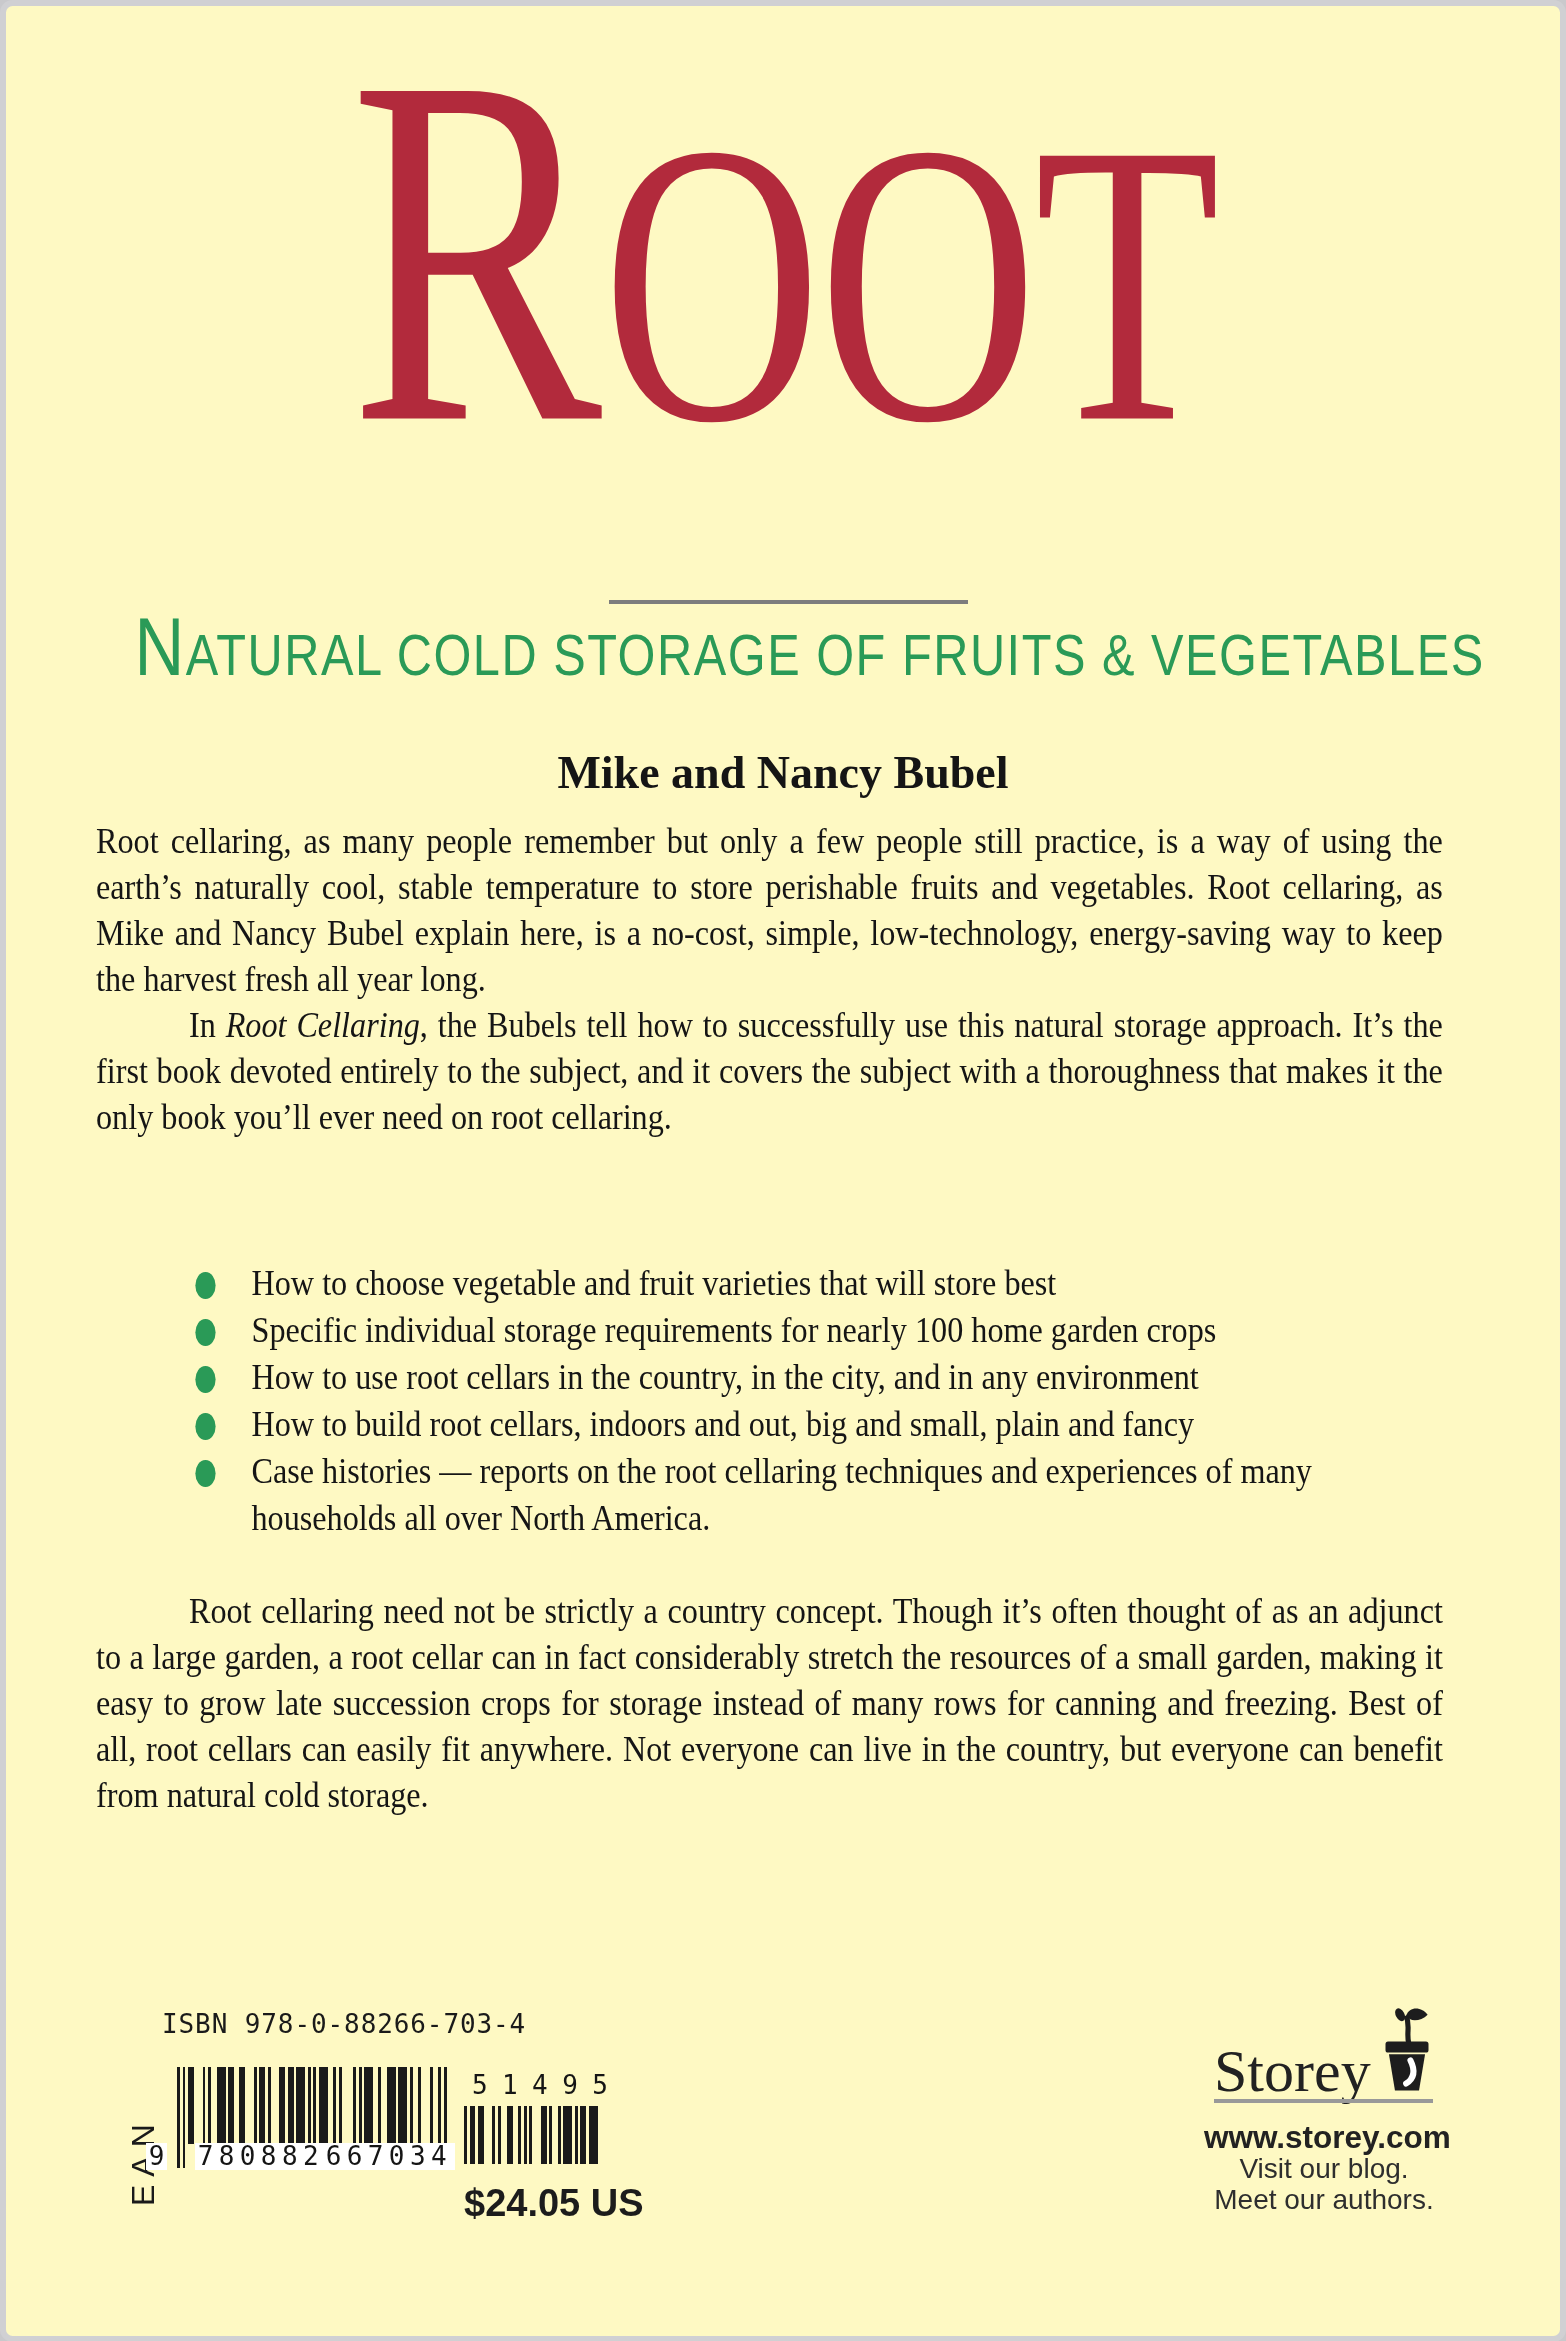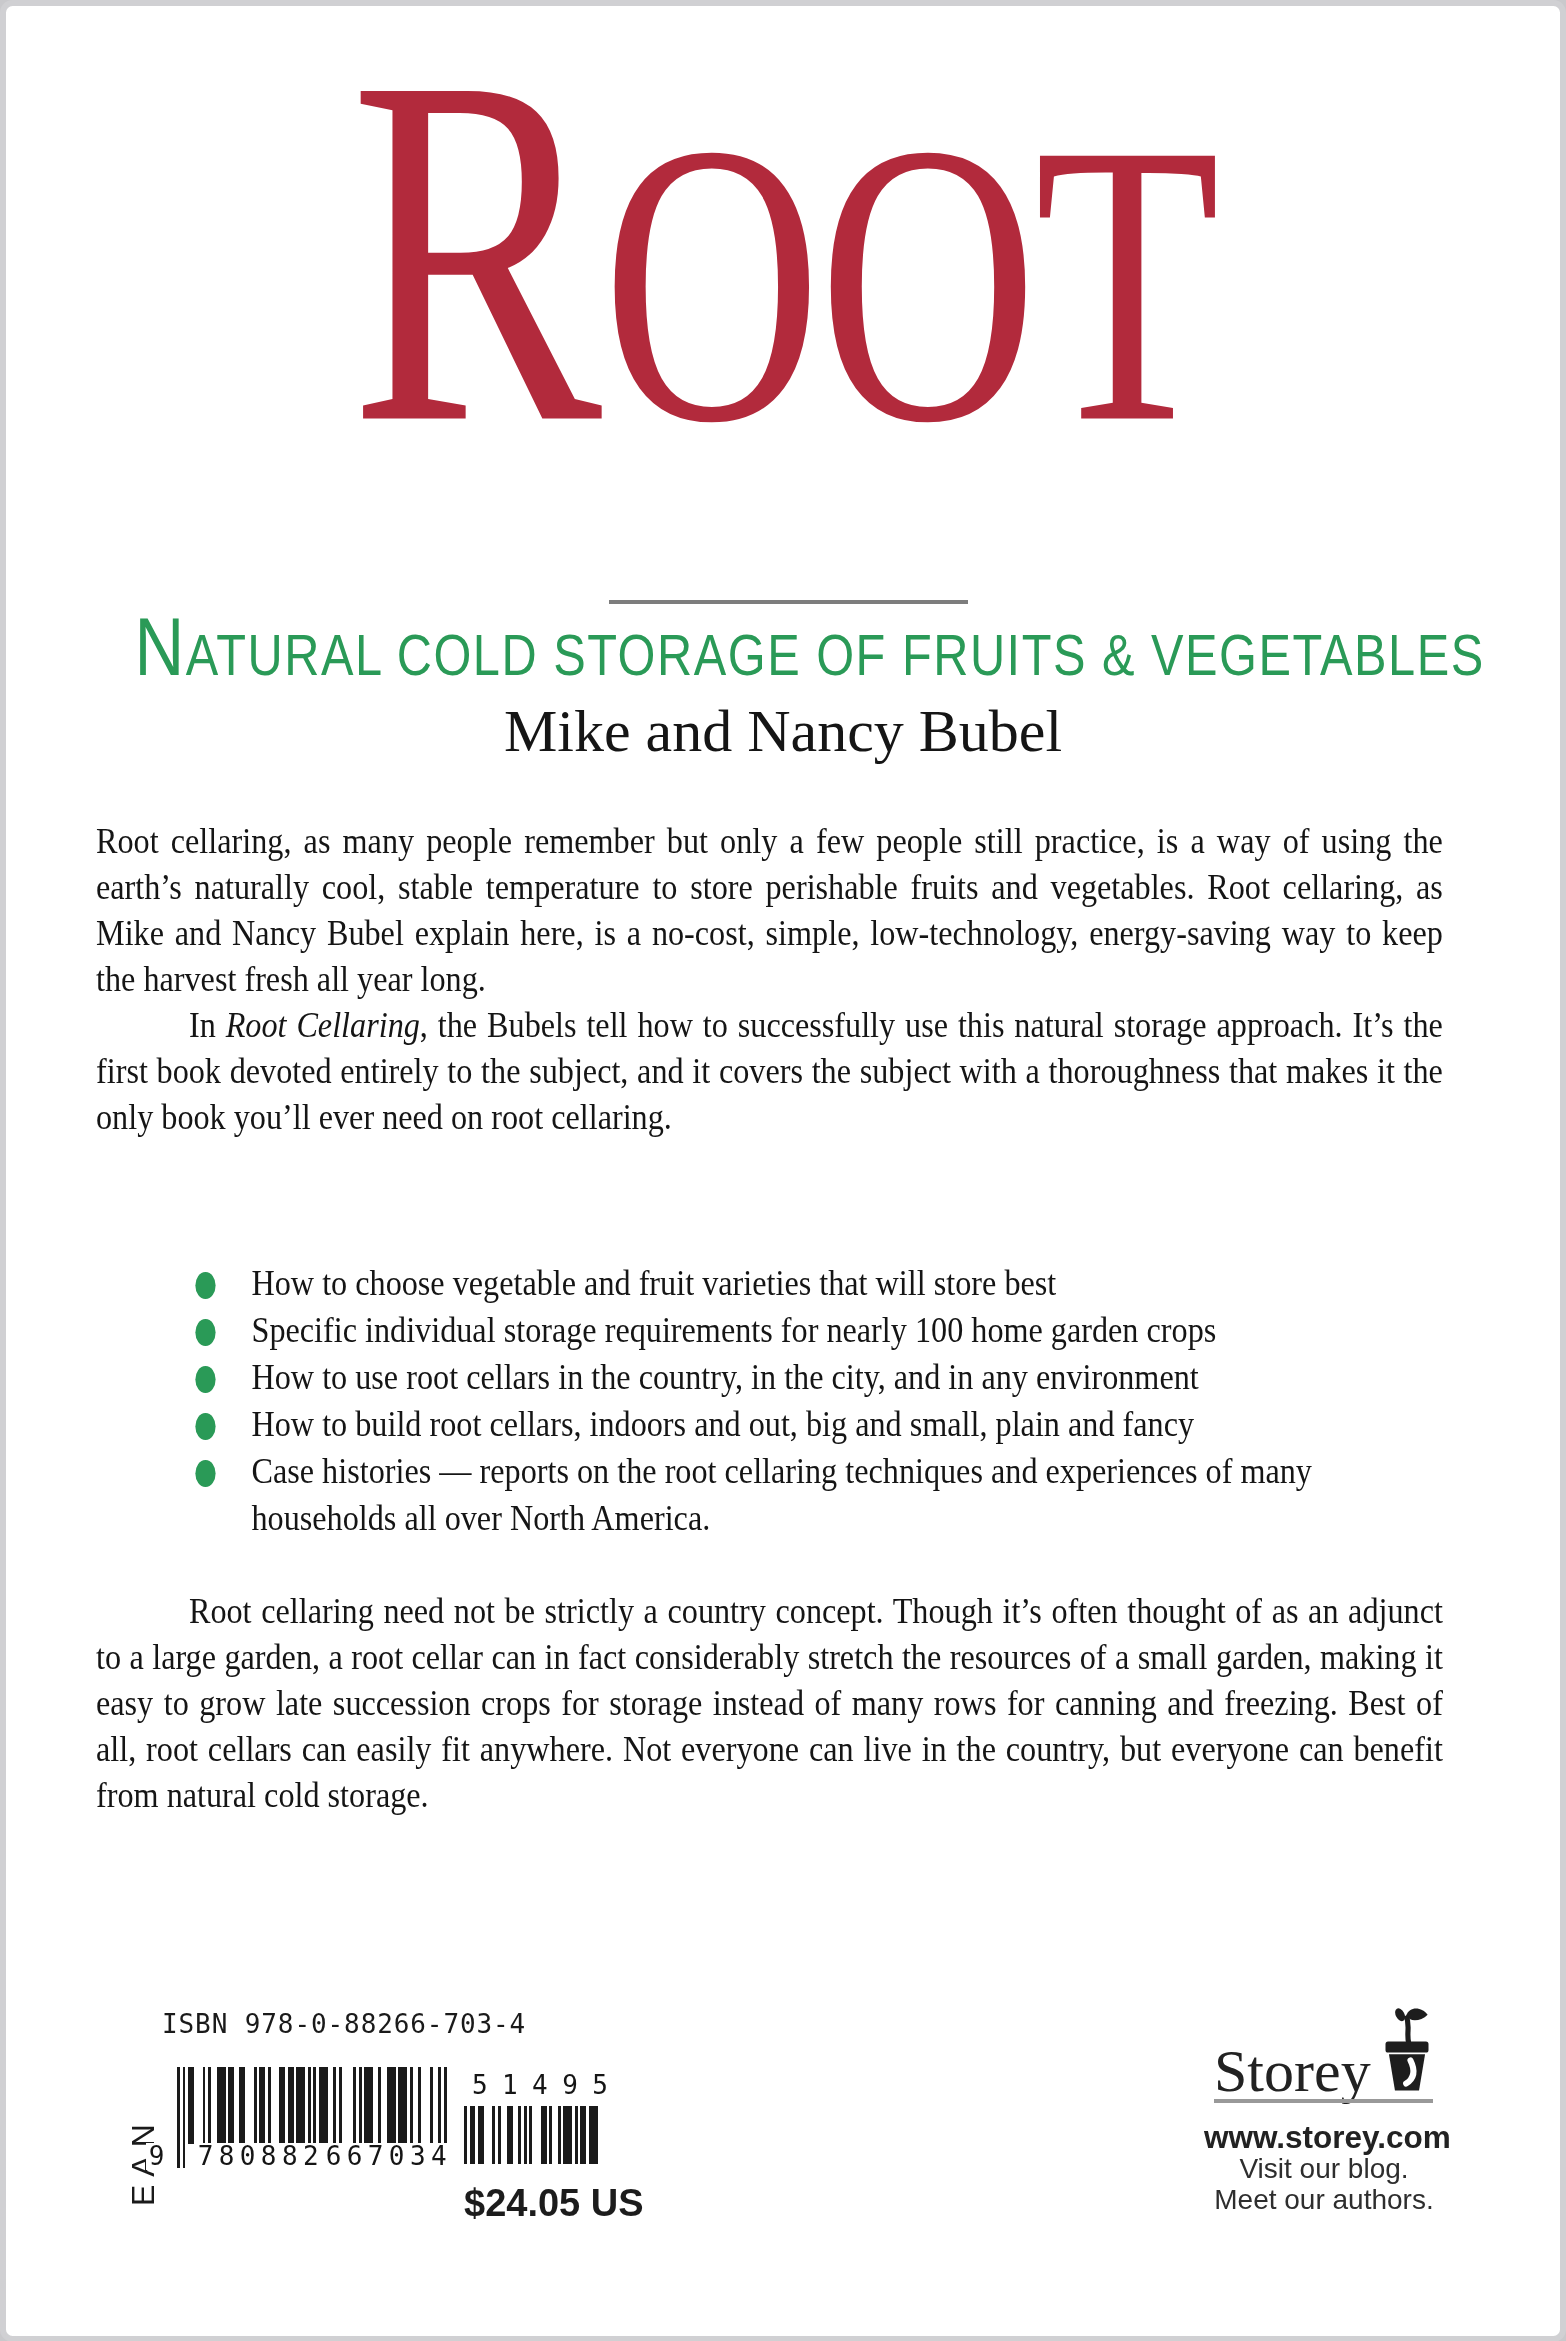--- a/index.html
+++ b/index.html
@@ -5,21 +5,21 @@
   :root{
     --red:#B22A3C;
     --green:#2A9A57;
     --ink:#151515;
     --rule:#7d7d7d;
   }
   html,body{margin:0;padding:0;background:#c9c9cc;}
   .page{
     position:relative;
     width:1566px;height:2342px;
-    background:#ffffff;
+    background:#fef9c3;
     border:6.3px solid #d0d0d3;
     border-radius:12.6px;
     box-sizing:border-box;
     overflow:hidden;
     font-family:"Liberation Serif", serif;
     color:var(--ink);
   }
   .centerwrap{position:absolute;left:0;right:0;text-align:center;}
   
   #title-root{top:-5.4px;line-height:432px;white-space:nowrap;}
@@ -29,21 +29,21 @@
   #title-cellaring{top:386px;line-height:209px;white-space:nowrap;}
   #title-cellaring .scaler{display:inline-block;transform:scaleX(0.763);transform-origin:top center;}
   #title-cellaring .word{font-size:209px;color:var(--red);letter-spacing:1.8px;}
   #divider{position:absolute;left:603px;top:594px;width:359px;height:3.6px;background:var(--rule);}
   
   #subtitle{top:600px;line-height:82px;white-space:nowrap;font-family:"Liberation Sans",sans-serif;}
   #subtitle .scaler{display:inline-block;transform:scaleX(0.84);transform-origin:top center;}
   #subtitle .initial{font-size:82px;color:var(--green);letter-spacing:1.8px;}
   #subtitle .rest{font-size:58px;color:var(--green);letter-spacing:1.8px;}
   
-  #author{top:695px;font-size:60px;font-weight:normal;line-height:1;}
+  #author{top:744px;font-size:46px;font-weight:bold;line-height:1;}
   
   .bodyblock{
     position:absolute;left:90px;width:1464px;
     transform:scaleX(0.92);transform-origin:left top;
     font-size:35px;line-height:46px;text-align:justify;color:var(--ink);
   }
   .bodyblock p{margin:0;}
   .bodyblock p.indent{text-indent:101px;}
   #body1{top:813px;}
   #body2{top:1583px;}

